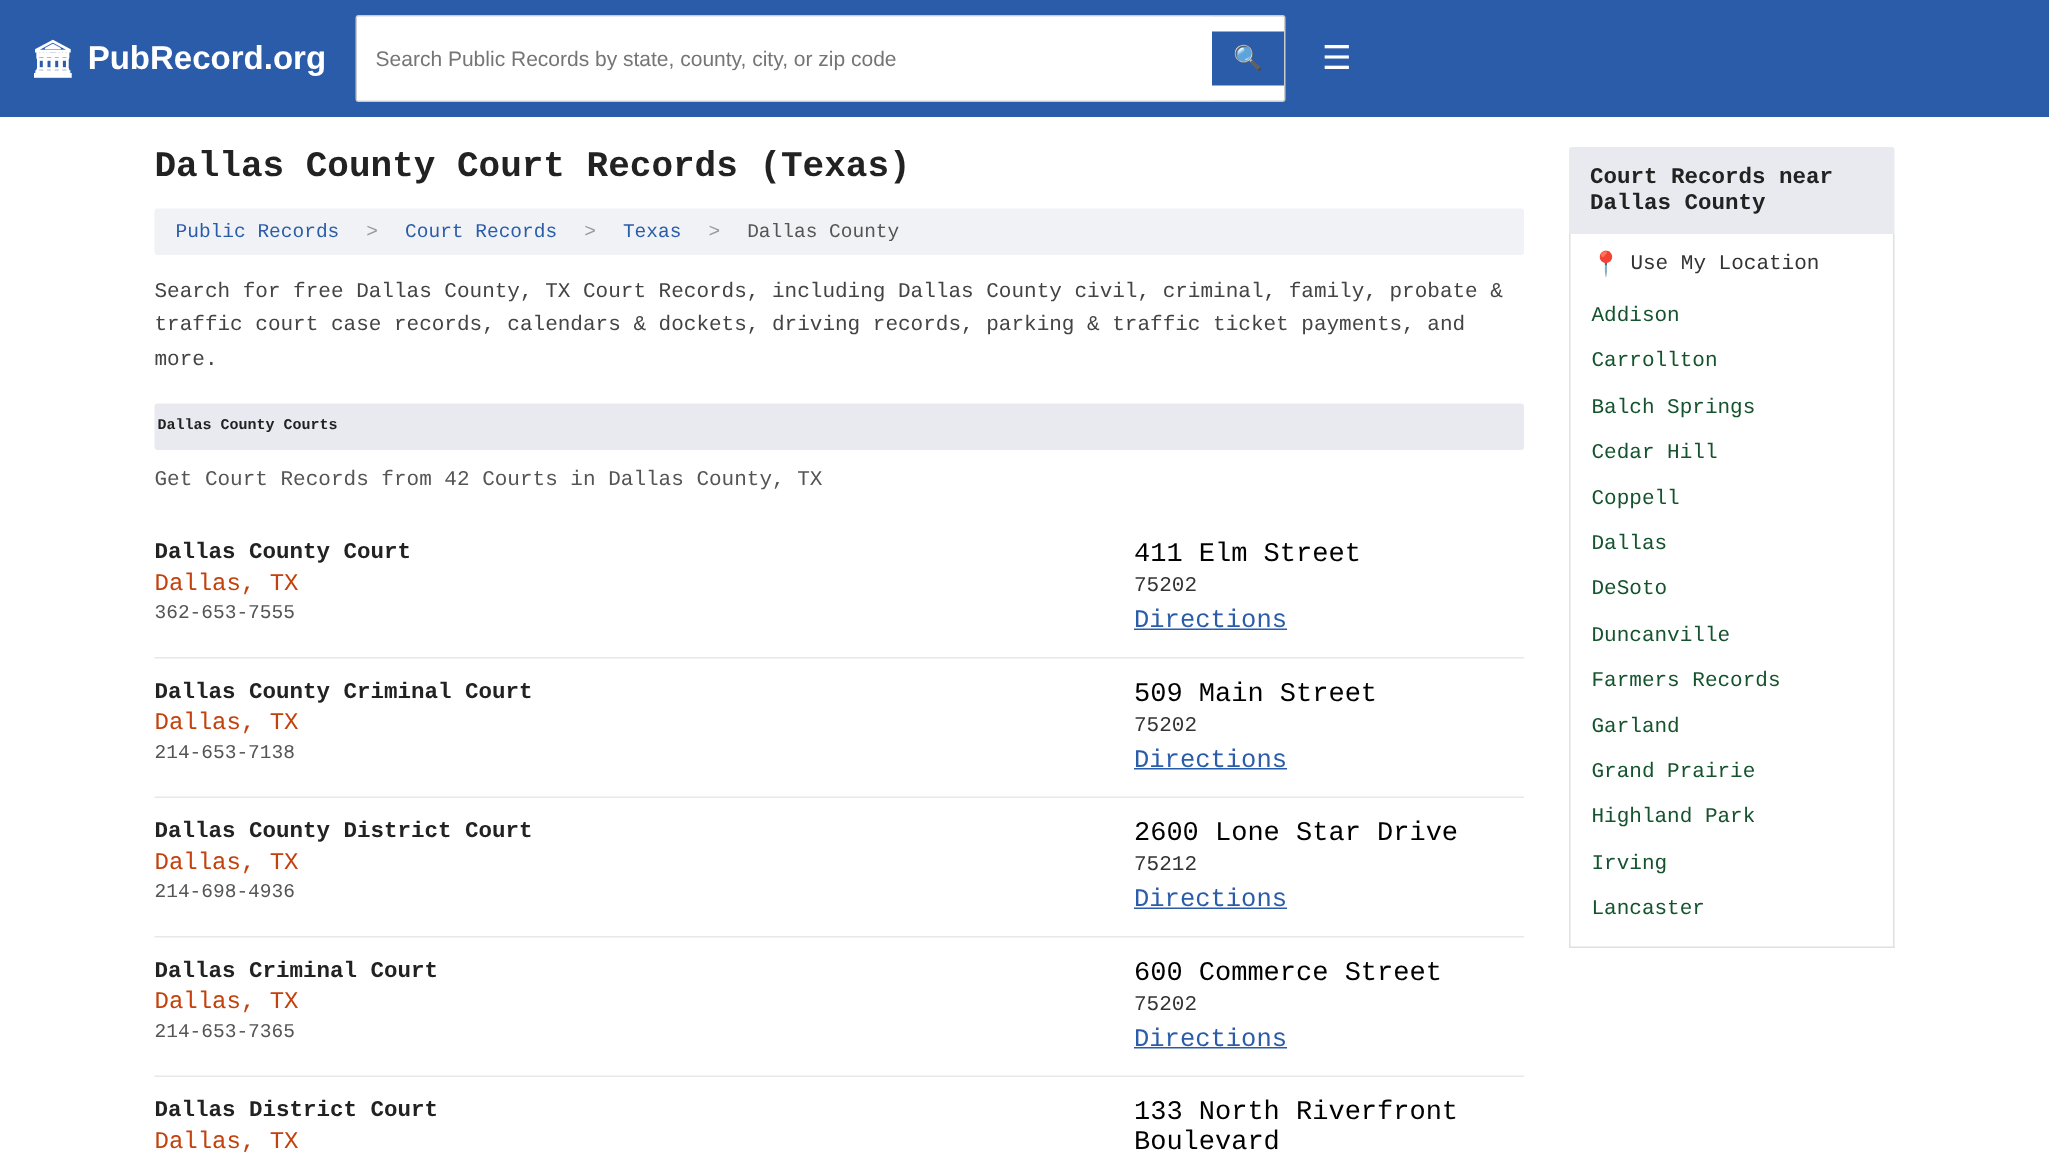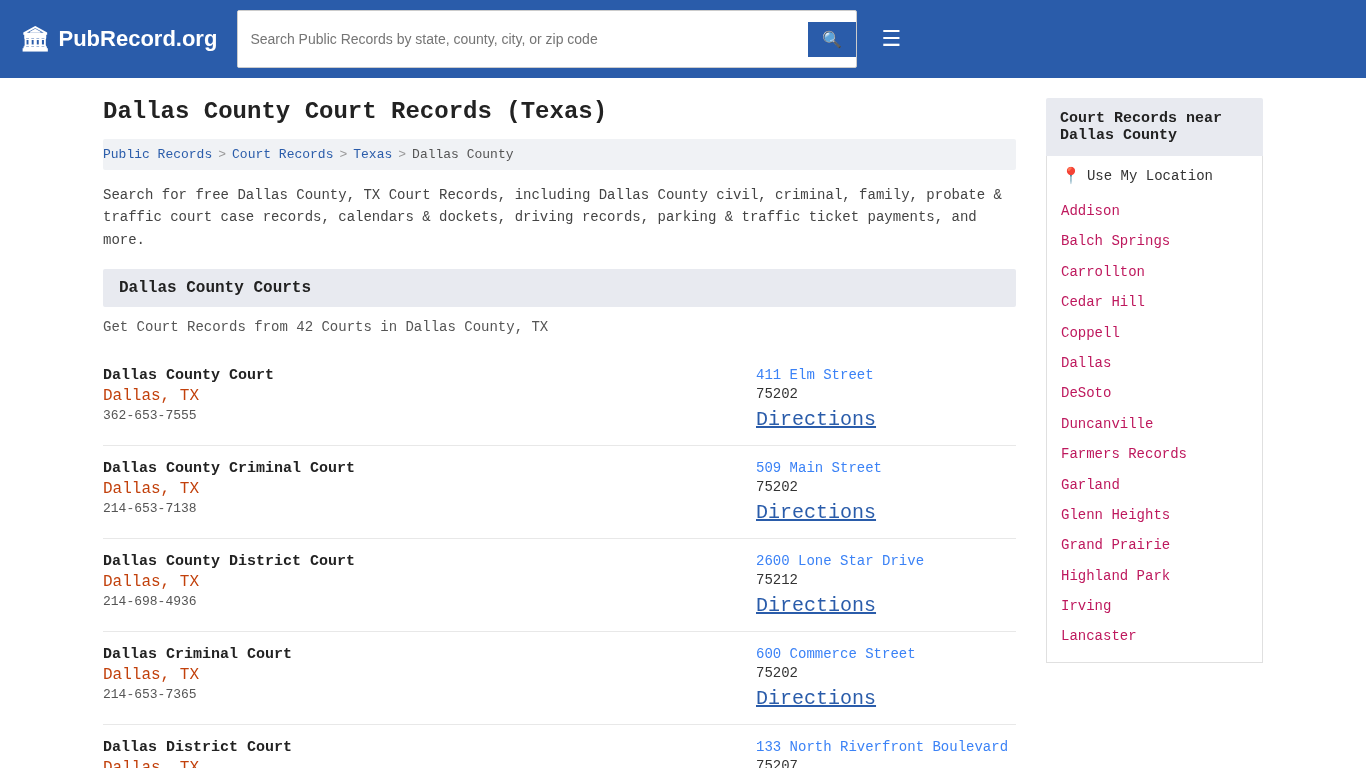--- a/index.html
+++ b/index.html
@@ -78,48 +78,48 @@
     .page-title {
       font-size: 24px;
       font-weight: bold;
       color: #222;
       margin-bottom: 14px;
     }
 
     
     .breadcrumb {
       background: #f0f2f5;
-      padding: 8px 0;
+      padding: 8px 14px;
       font-size: 13px;
       color: #555;
       display: flex;
       align-items: center;
-      gap: 6px;
+      gap: 18px;
       margin-bottom: 14px;
       border-radius: 2px;
     }
     .breadcrumb a {
       color: #2a5caa;
       text-decoration: none;
     }
     .breadcrumb-sep { color: #999; }
 
     
     .description {
       font-size: 14px;
       color: #444;
       line-height: 1.6;
       margin-bottom: 18px;
     }
 
     
     .section-header {
       background: #e8eaf0;
-      padding: 10px 16px;
-      font-size: 16px;
+      padding: 10px 2px;
+      font-size: 10px;
       font-weight: bold;
       color: #222;
       margin-bottom: 12px;
       border-radius: 2px;
     }
     .section-subtext {
       font-size: 14px;
       color: #555;
       margin-bottom: 18px;
     }
@@ -146,33 +146,33 @@
     }
     .court-phone {
       font-size: 13px;
       color: #555;
     }
     .court-address-col {
       width: 260px;
       text-align: left;
     }
     .court-street {
-      font-size: 14px;
-      color: #3b82f6;
+      font-size: 18px;
+      color: #000000;
       margin-bottom: 3px;
     }
     .court-zip {
       font-size: 14px;
       color: #333;
       margin-bottom: 6px;
     }
     .directions-link {
       color: #2a5caa;
       text-decoration: underline;
-      font-size: 20px;
+      font-size: 17px;
       cursor: pointer;
     }
 
     
     .sidebar {
       width: 217px;
       flex-shrink: 0;
     }
     .sidebar-header {
       background: #e8eaf0;
@@ -197,21 +197,21 @@
       margin-bottom: 10px;
       cursor: pointer;
     }
     .location-pin {
       color: #333;
       font-size: 16px;
     }
     .sidebar-link {
       display: block;
       font-size: 14px;
-      color: #be185d;
+      color: #14532d;
       text-decoration: none;
       padding: 4px 0;
       line-height: 1.6;
     }
   </style>
 </head>
 <body>
 
 <header class="header">
   <a class="header-logo" href="#">
@@ -317,30 +317,29 @@
 
   <aside class="sidebar">
     <div class="sidebar-header">Court Records near Dallas County</div>
     <div class="sidebar-content">
       <div class="use-location">
         <span class="location-pin">📍</span>
         <span>Use My Location</span>
       </div>
       <div id="sidebar-links">
           <a class="sidebar-link" href="#">Addison</a>
+          <a class="sidebar-link" href="#">Carrollton</a>
           <a class="sidebar-link" href="#">Balch Springs</a>
-          <a class="sidebar-link" href="#">Carrollton</a>
           <a class="sidebar-link" href="#">Cedar Hill</a>
           <a class="sidebar-link" href="#">Coppell</a>
           <a class="sidebar-link" href="#">Dallas</a>
           <a class="sidebar-link" href="#">DeSoto</a>
           <a class="sidebar-link" href="#">Duncanville</a>
           <a class="sidebar-link" href="#">Farmers Records</a>
           <a class="sidebar-link" href="#">Garland</a>
-          <a class="sidebar-link" href="#">Glenn Heights</a>
           <a class="sidebar-link" href="#">Grand Prairie</a>
           <a class="sidebar-link" href="#">Highland Park</a>
           <a class="sidebar-link" href="#">Irving</a>
           <a class="sidebar-link" href="#">Lancaster</a>
         </div>
     </div>
   </aside>
 
 </div>
 

